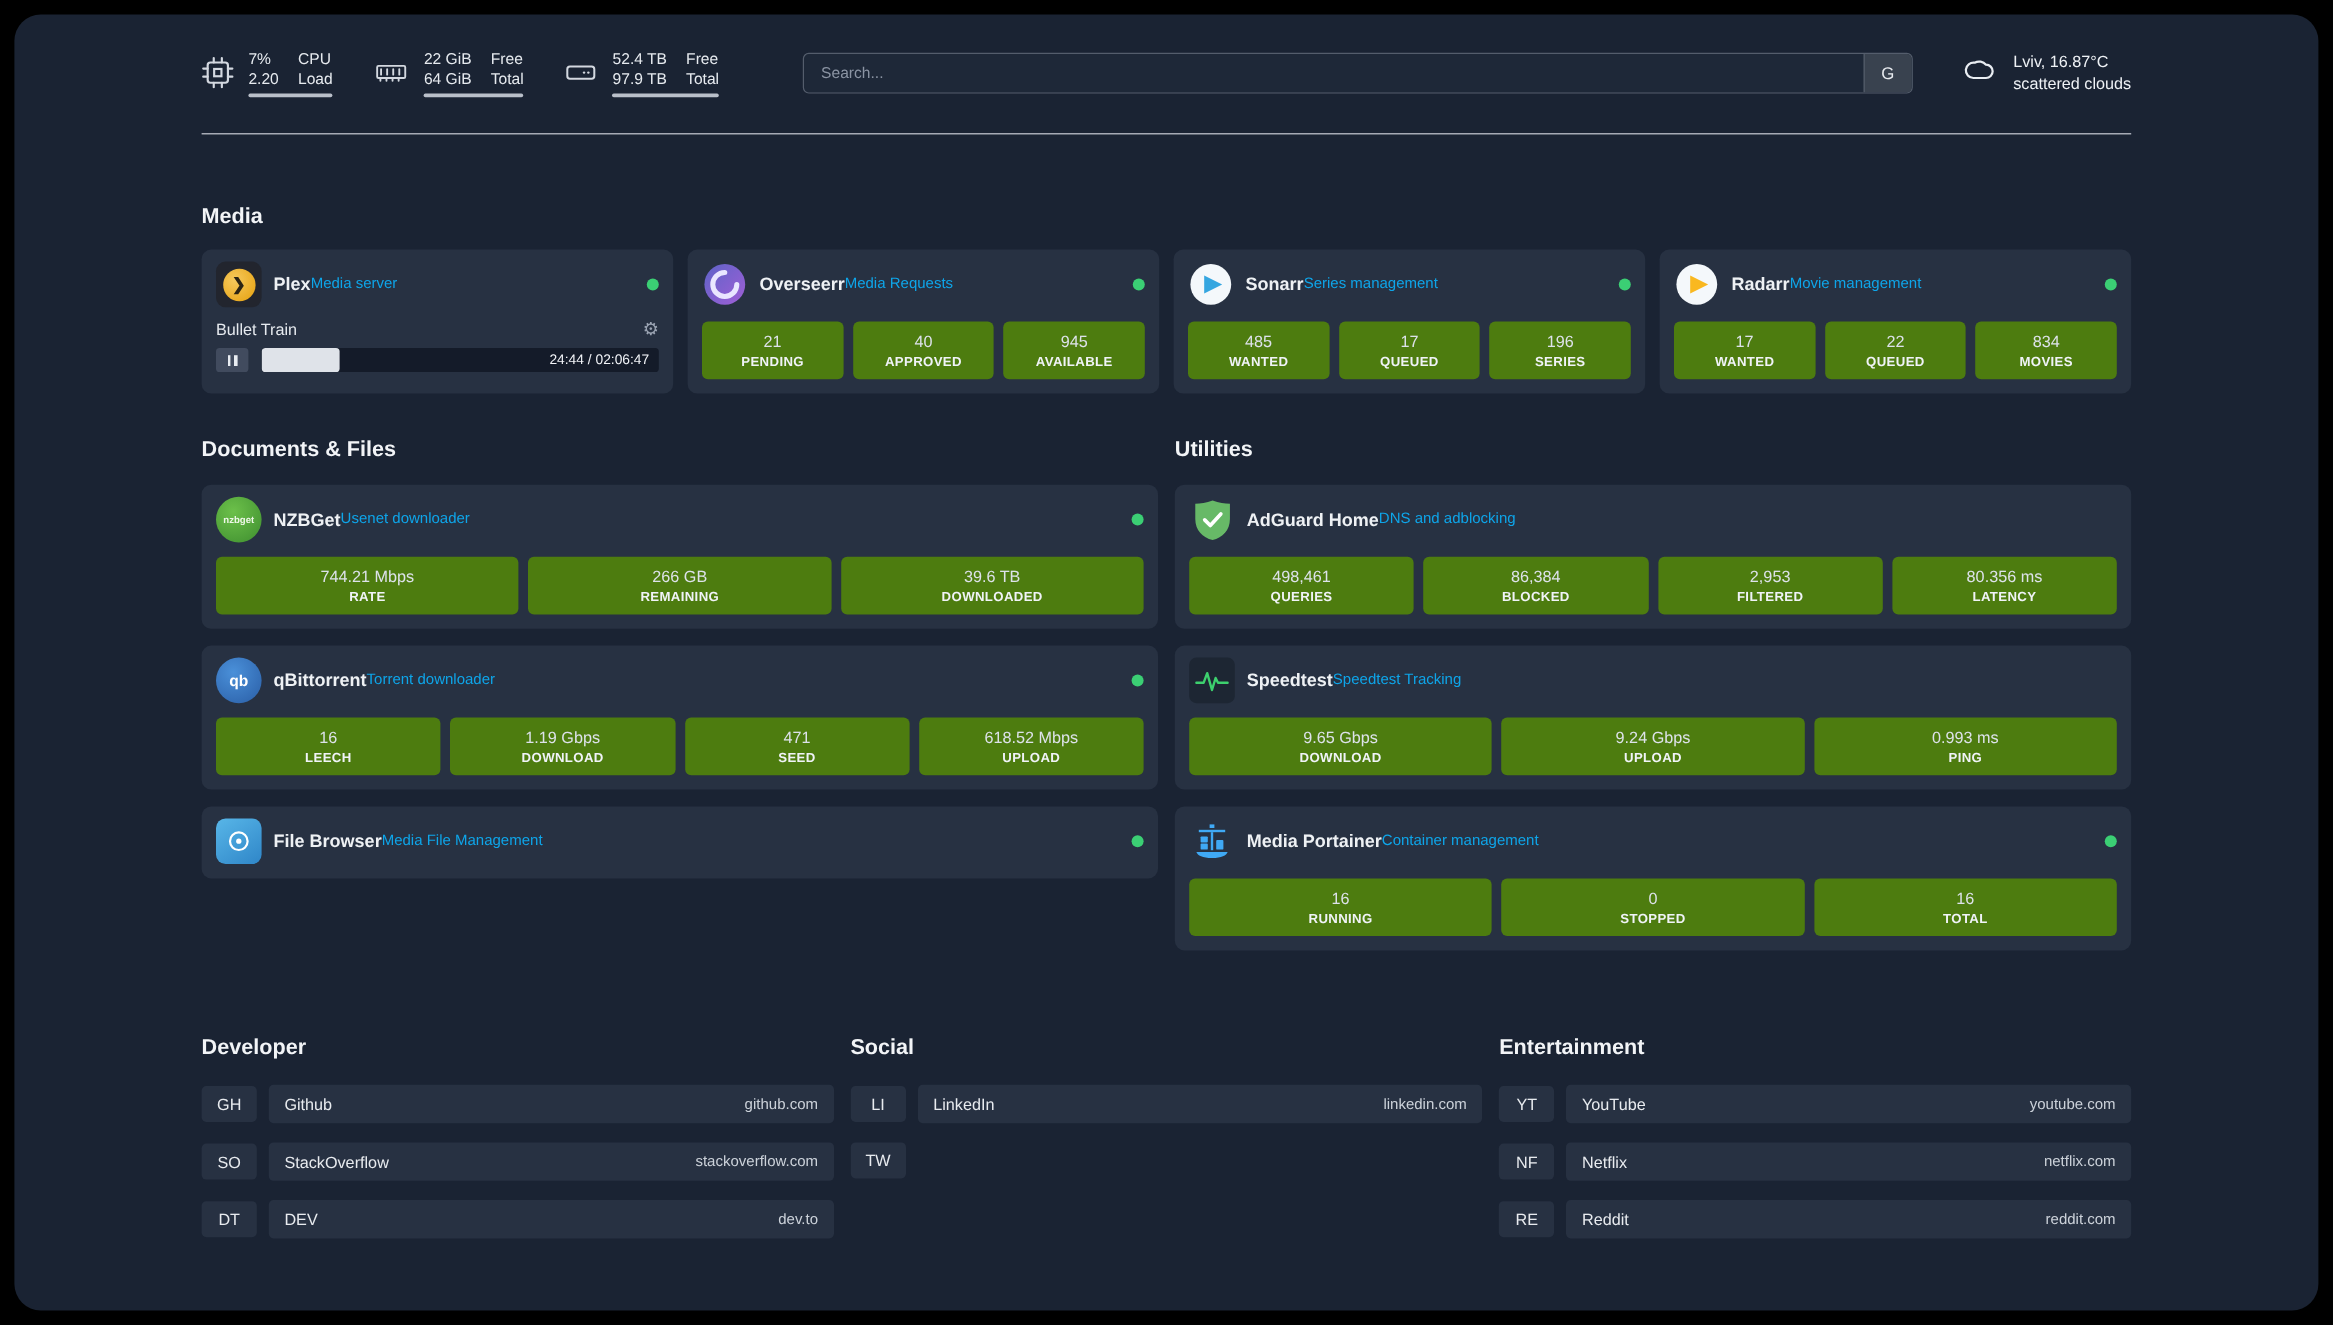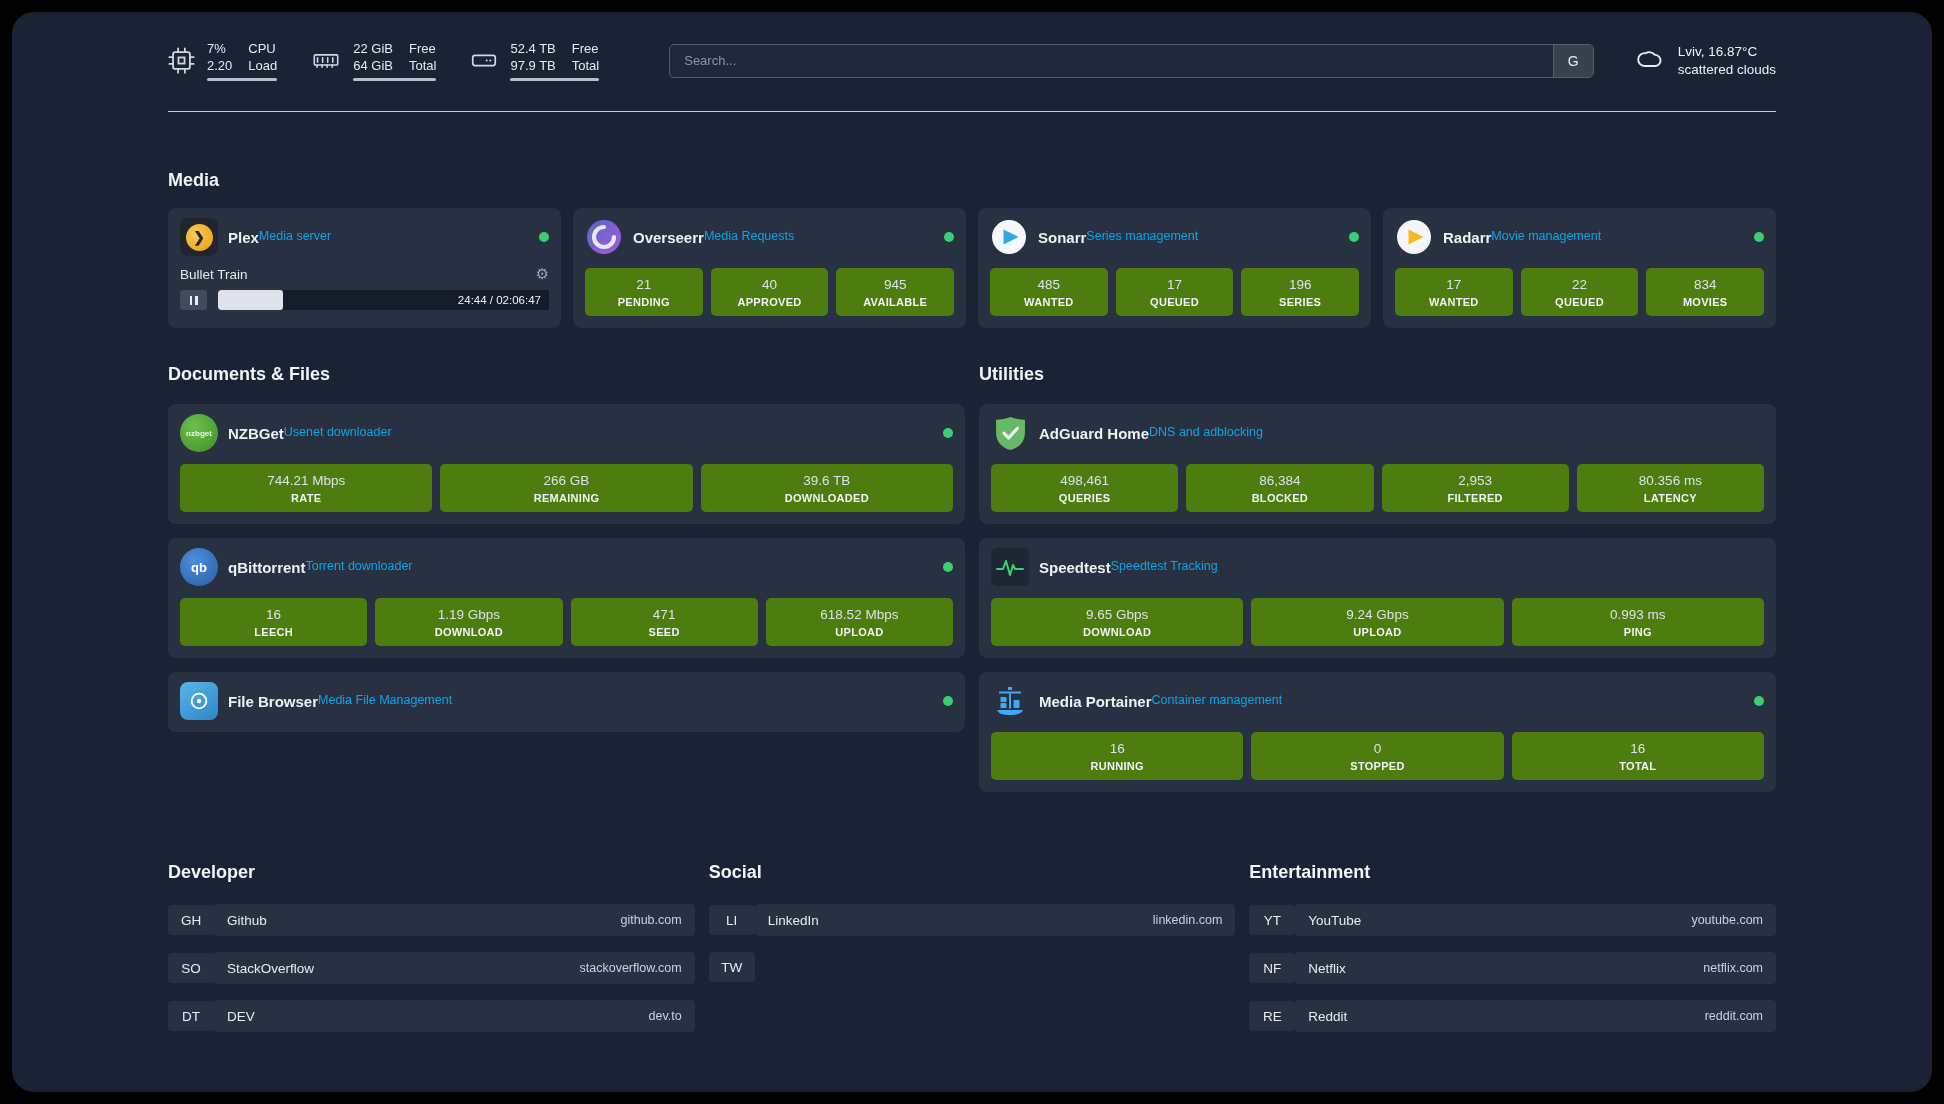--- a/index.html
+++ b/index.html
@@ -78,21 +78,21 @@
   .seek-time { position:absolute; right:8px; top:0; bottom:0; display:flex; align-items:center; font-size:11.5px; color:#f2f4f8; }
 
   
   .two-col { margin-top:32px; display:grid; grid-template-columns:1fr 1fr; gap:14px; align-items:start; }
   .col-title { margin-bottom:16px; }
   .col-stack { display:flex; flex-direction:column; gap:14px; }
 
   
   .bookmarks { margin-top:66px; display:grid; grid-template-columns:repeat(3,1fr); gap:14px; padding-bottom:40px; }
   .bm-list { margin-top:18px; display:flex; flex-direction:column; gap:16px; }
-  .bm-row { display:flex; align-items:center; gap:0; cursor:pointer; }
+  .bm-row { display:flex; align-items:center; gap:10px; cursor:pointer; }
   .bm-abbr { width:46px; height:30px; background:#273142; border-radius:4px; display:flex; align-items:center; justify-content:center; font-size:13.5px; color:#e8ebef; flex:none; }
   .bm-pill { flex:1; height:32px; background:#273142; border-radius:4px; display:flex; align-items:center; justify-content:space-between; padding:0 13px; }
   .bm-name { font-size:13.5px; color:#e8ebef; }
   .bm-url { font-size:12.5px; color:#ccd2da; }
 </style>
 </head>
 <body>
 
 <div class="page">
   <div class="content">

